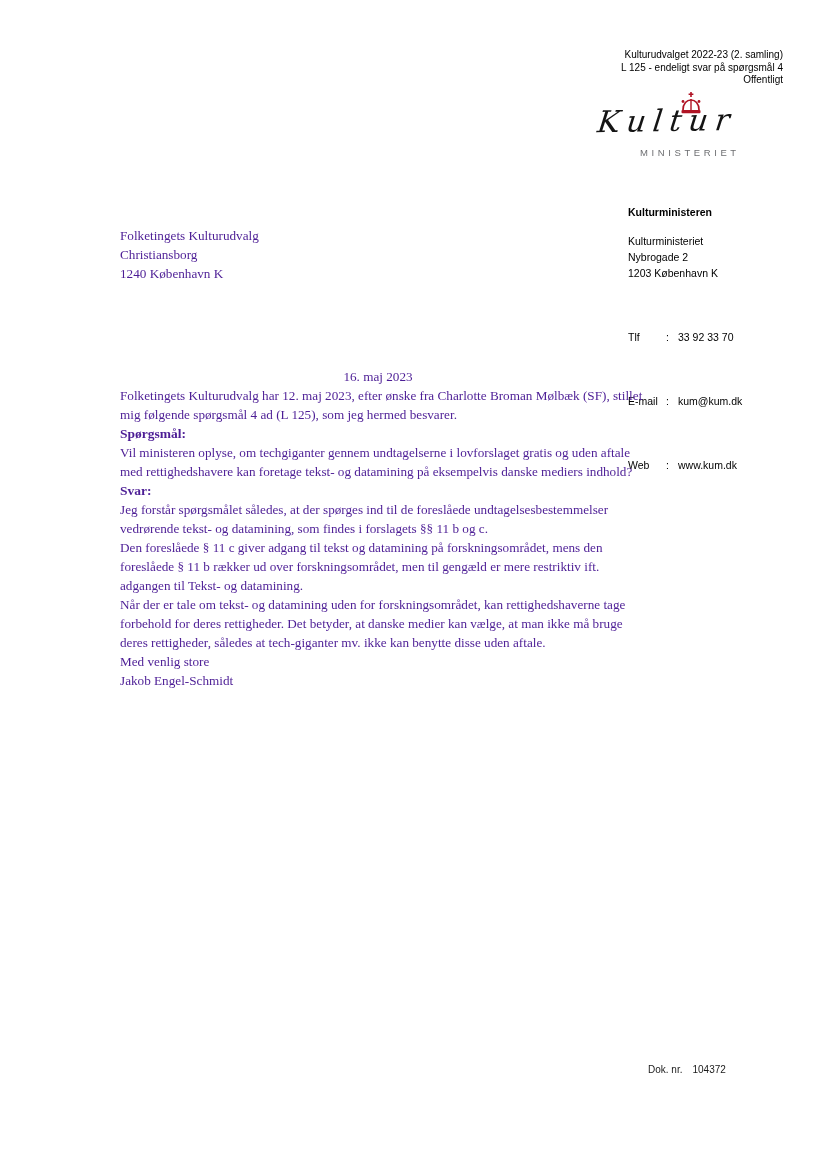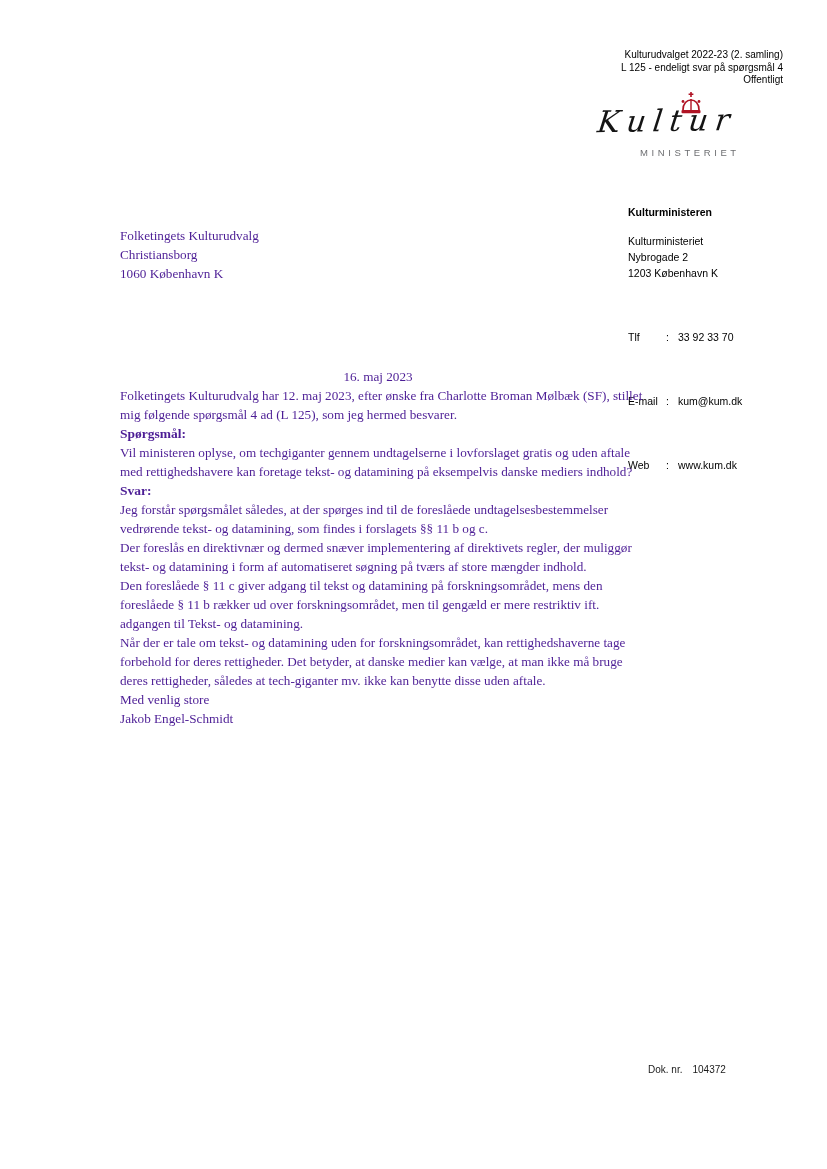--- a/index.html
+++ b/index.html
@@ -132,33 +132,32 @@
         <span class="c-sep">:</span>
         <span class="c-value">www.kum.dk</span>
       </div>
     </div>
   </div>
 
   <div class="letter">
     <div class="recipient">
       <div>Folketingets Kulturudvalg</div>
       <div>Christiansborg</div>
-      <div>1060 København K</div>
+      <div>1240 København K</div>
     </div>
 
     <div class="date">16. maj 2023</div>
 
     <p class="intro">Folketingets Kulturudvalg har 12. maj 2023, efter ønske fra Charlotte Broman Mølbæk (SF), stillet mig følgende spørgsmål 4 ad (L 125), som jeg hermed besvarer.</p>
 
     <h3 class="heading">Spørgsmål:</h3>
     <p class="q-text">Vil ministeren oplyse, om techgiganter gennem undtagelserne i lovforslaget gratis og uden aftale med rettighedshavere kan foretage tekst- og datamining på eksempelvis danske mediers indhold?</p>
 
     <h3 class="heading">Svar:</h3>
     <p class="ap first">Jeg forstår spørgsmålet således, at der spørges ind til de foreslåede undtagelsesbestemmelser vedrørende tekst- og datamining, som findes i forslagets §§ 11 b og c.</p>
-    <p class="ap">Der foreslås en direktivnær og dermed snæver implementering af direktivets regler, der muliggør tekst- og datamining i form af automatiseret søgning på tværs af store mængder indhold.</p>
     <p class="ap">Den foreslåede § 11 c giver adgang til tekst og datamining på forskningsområdet, mens den foreslåede § 11 b rækker ud over forskningsområdet, men til gengæld er mere restriktiv ift. adgangen til Tekst- og datamining.</p>
     <p class="ap">Når der er tale om tekst- og datamining uden for forskningsområdet, kan rettighedshaverne tage forbehold for deres rettigheder. Det betyder, at danske medier kan vælge, at man ikke må bruge deres rettigheder, således at tech-giganter mv. ikke kan benytte disse uden aftale.</p>
 
     <p class="closing">Med venlig store</p>
     <p class="signature">Jakob Engel-Schmidt</p>
   </div>
 
   <div class="footer">
     <span>Dok. nr.</span><span class="num">104372</span>
   </div>

